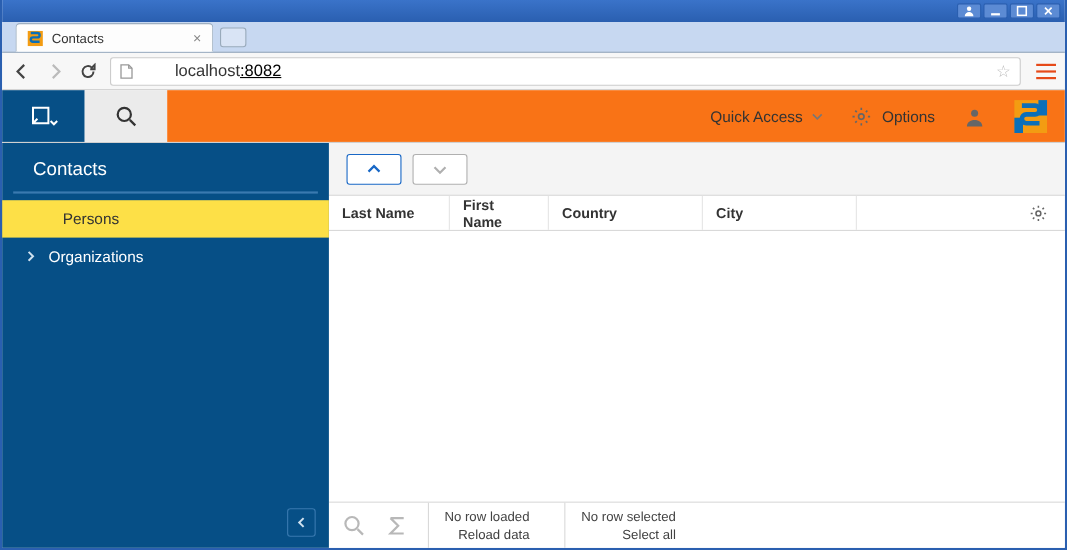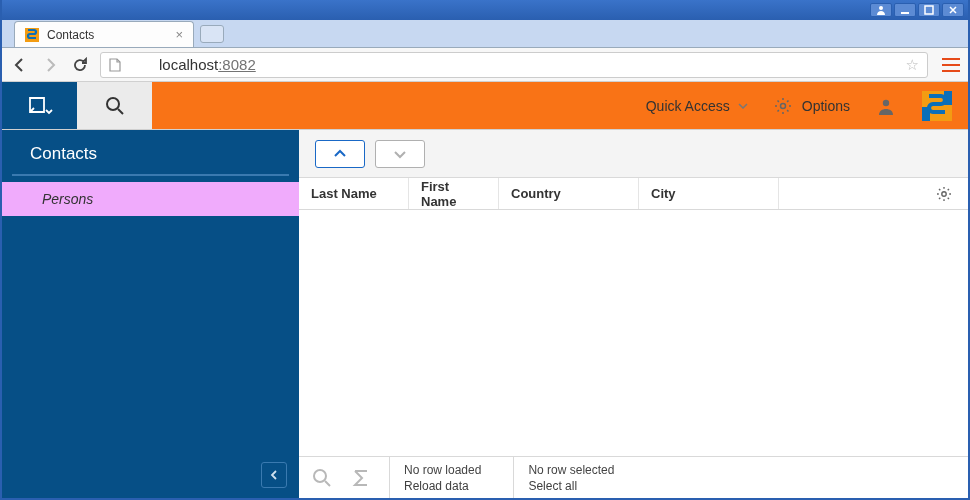--- a/index.html
+++ b/index.html
@@ -18,21 +18,21 @@
 .newtab { width: 24px; height: 18px; background: #d9e4f5; border: 1px solid #9ab; border-radius: 3px; margin-left: 6px; margin-bottom: 4px; }
 
 
 .addrbar { height: 34px; background: #f7f7f7; border-bottom: 1px solid #d0d0d0; display: flex; align-items: center; padding: 0 8px; gap: 10px; }
 .nav-btn { width: 20px; height: 20px; display: flex; align-items: center; justify-content: center; color: #555; cursor: pointer; }
 .nav-btn.disabled { color: #bbb; cursor: default; }
 .omnibox { flex: 1; height: 26px; border: 1px solid #ccc; border-radius: 3px; background: #fff; display: flex; align-items: center; padding: 0 8px; gap: 6px; }
 .omnibox .page-icon { color: #888; font-size: 13px; }
 .omnibox .url { font-size: 15px; color: #333; }
 .omnibox .url .host { color: #333; margin-left: 32px; }
-.omnibox .url .port { color: #737373; text-decoration: underline; }
+.omnibox .url .port { color: #000000; text-decoration: underline; }
 .omnibox .star { margin-left: auto; color: #bbb; font-size: 15px; cursor: pointer; }
 .hamburger { width: 18px; height: 14px; display: flex; flex-direction: column; justify-content: space-between; cursor: pointer; margin-left: 4px; }
 .hamburger div { height: 2px; background: #e64a19; }
 
 
 .app { flex: 1; display: flex; flex-direction: column; min-height: 0; }
 
 
 .toptoolbar { height: 48px; display: flex; align-items: stretch; border-bottom: 1px solid #d0d0d0; }
 .tool-tile { width: 75px; display: flex; align-items: center; justify-content: center; cursor: pointer; }
@@ -46,21 +46,21 @@
 .user-ic { color: #666; cursor: pointer; }
 .brand-logo { width: 30px; height: 30px; }
 
 
 .split { flex: 1; display: flex; min-height: 0; }
 
 
 .sidebar { width: 297px; background: #064f86; color: #fff; display: flex; flex-direction: column; position: relative; }
 .side-title { padding: 14px 18px 10px; font-size: 17px; border-bottom: 2px solid #3a7ab0; margin: 0 10px 6px; }
 .side-item { height: 34px; display: flex; align-items: center; padding: 0 22px; font-size: 14px; gap: 10px; cursor: pointer; }
-.side-item.active { background: #f0abfc; color: #333; padding-left: 40px; font-style: italic; }
+.side-item.active { background: #fde047; color: #333; padding-left: 55px; }
 .side-item .expander { width: 10px; color: #cfe1ef; font-size: 11px; }
 .side-collapse { position: absolute; bottom: 10px; right: 12px; width: 26px; height: 26px; border: 1px solid #3a7ab0; border-radius: 3px; display: flex; align-items: center; justify-content: center; color: #cfe1ef; cursor: pointer; font-size: 12px; }
 
 
 .content { flex: 1; display: flex; flex-direction: column; background: #fff; min-width: 0; }
 .content-toolbar { height: 48px; background: #f4f4f4; border-bottom: 1px solid #d9d9d9; display: flex; align-items: center; padding: 0 16px; gap: 10px; }
 .chev-btn { width: 50px; height: 28px; border: 1px solid #b0b0b0; border-radius: 3px; background: #fff; display: flex; align-items: center; justify-content: center; color: #1968c6; cursor: pointer; }
 .chev-btn.primary { border-color: #1968c6; }
 .chev-btn.disabled { color: #b0b0b0; cursor: default; }
 
@@ -69,21 +69,21 @@
 .th { padding: 0 12px; border-right: 1px solid #e5e5e5; height: 100%; display: flex; align-items: center; }
 .th.settings { margin-left: auto; border-right: none; color: #666; cursor: pointer; padding-right: 16px; font-weight: normal; }
 
 .tbody { flex: 1; background: #fff; }
 
 
 .footer { height: 42px; border-top: 1px solid #d9d9d9; display: flex; align-items: center; padding: 0 12px; gap: 18px; font-size: 13px; color: #555; }
 .foot-icon { color: #b8b8b8; cursor: pointer; }
 .filter-box { width: 200px; height: 26px; border: 1px solid #ccc; border-radius: 2px; padding: 0 8px; font-size: 13px; color: #333; margin-left: auto; outline: none; }
 .filter-box::placeholder { color: #aaa; }
-.foot-group { border-left: 1px solid #d9d9d9; padding: 0 14px; height: 100%; display: flex; flex-direction: column; justify-content: center; gap: 2px; font-size: 12px; color: #444; }
+.foot-group { border-left: 1px solid #d9d9d9; padding: 0 14px; height: 100%; display: flex; flex-direction: column; justify-content: center; gap: 2px; font-size: 12px; color: #444; text-align: right; }
 .foot-group a { color: #404040; cursor: pointer; }
 
 svg { display: block; }
 </style>
 </head>
 <body>
 
 <div class="window">
 
   <div class="titlebar">
@@ -210,20 +210,28 @@
         </span>
       </div>
     </div>
 
     <div class="split">
 
       <div class="sidebar">
         <div class="side-title">Contacts</div>
         <div class="side-item active">
           <span>Persons</span>
+        </div>
+        <div class="side-item">
+          <span class="expander">
+            <svg width="8" height="10" viewBox="0 0 8 10">
+                <path d="M2 1l4 4-4 4" fill="none" stroke="#cfe1ef" stroke-width="1.8"></path>
+              </svg>
+          </span>
+          <span>Organizations</span>
         </div>
         <div class="side-collapse">
           <svg width="8" height="10" viewBox="0 0 8 10">
               <path d="M6 1L2 5l4 4" fill="none" stroke="#cfe1ef" stroke-width="1.8"></path>
             </svg>
         </div>
       </div>
 
       <div class="content">
         <div class="content-toolbar">

